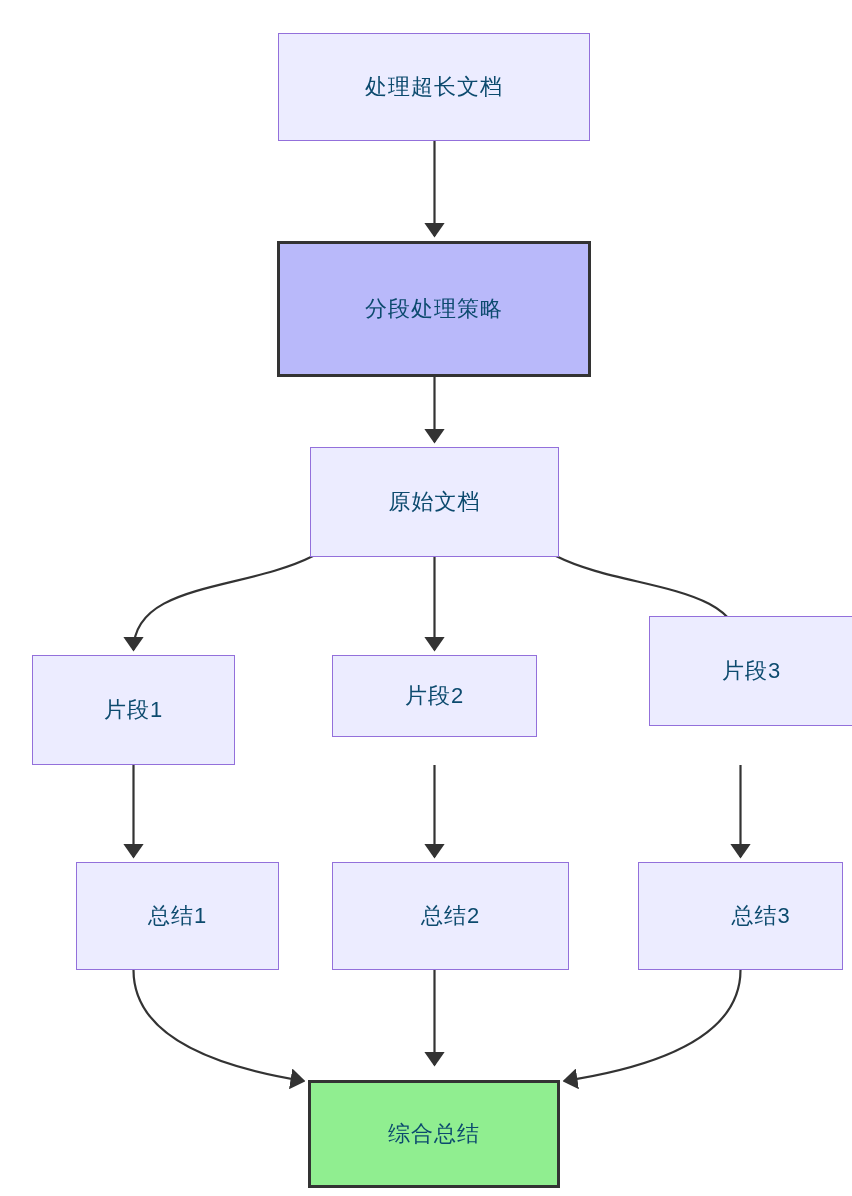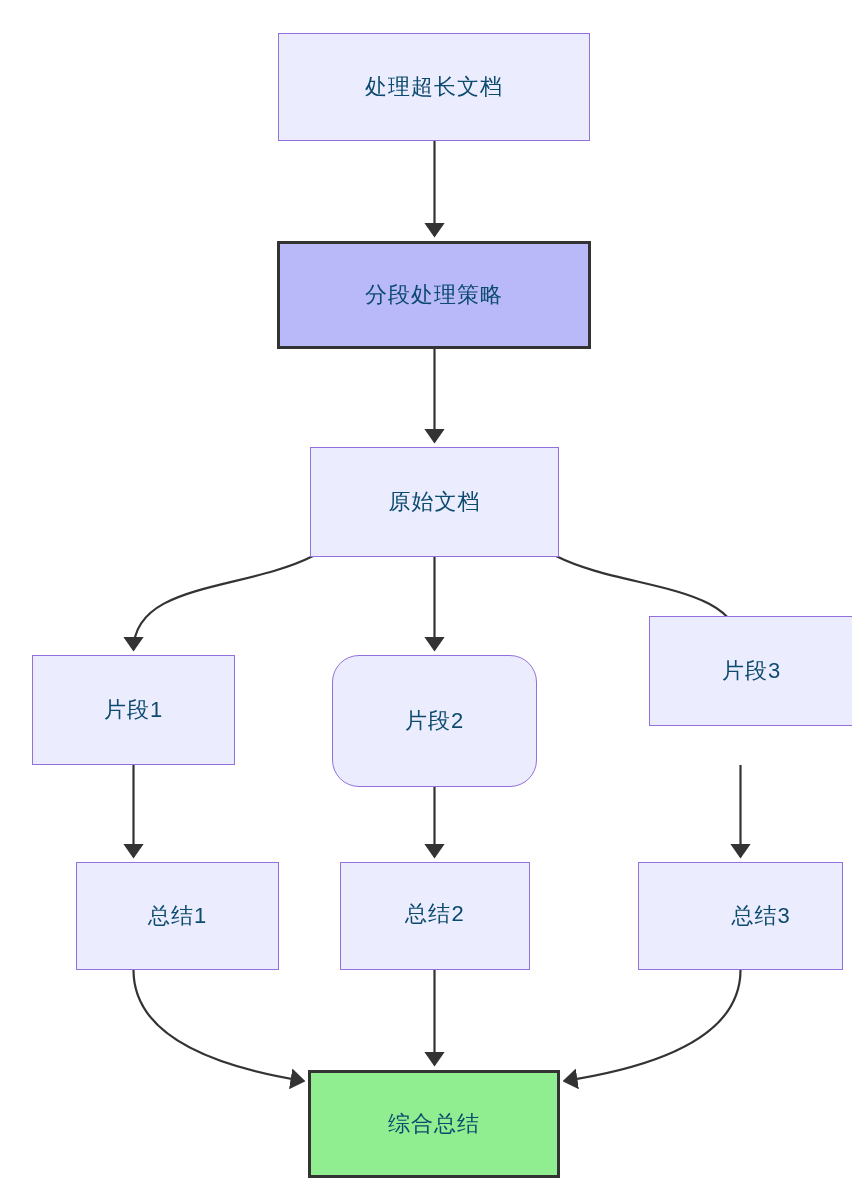--- a/index.html
+++ b/index.html
@@ -41,30 +41,31 @@
     text-align: center;
     letter-spacing: 1px;
   }
   .node--emphasis-purple {
     background: #b9b9fa;
     border: 3.5px solid #333333;
   }
   .node--emphasis-green {
     background: #90ee90;
     border: 3.5px solid #333333;
+    margin-top: 10px;
   }
   
   .n-start    { left: 278px; top: 33px;   width: 312px; height: 108px; }
-  .n-strategy { left: 277px; top: 241px;  width: 314px; height: 108px; }
+  .n-strategy { left: 277px; top: 241px;  width: 314px; height: 136px; }
   .n-doc      { left: 310px; top: 447px;  width: 249px; height: 110px; }
   .n-chunk1   { left: 32px;  top: 655px;  width: 203px; height: 110px; }
-  .n-chunk2   { left: 332px; top: 655px;  width: 205px; height: 132px; border-radius: 27px; }
+  .n-chunk2   { left: 332px; top: 655px;  width: 205px; height: 82px; }
   .n-chunk3   { left: 638px; top: 616px;  width: 205px; height: 110px; margin-left: 11px; }
   .n-sum1     { left: 32px;  top: 862px;  width: 203px; height: 108px; margin-left: 44px; }
-  .n-sum2     { left: 340px; top: 862px;  width: 190px; height: 108px; font-family: Liberation Mono, monospace; }
+  .n-sum2     { left: 332px; top: 862px;  width: 237px; height: 108px; }
   .n-sum3     { left: 638px; top: 862px;  width: 205px; height: 108px; padding-left: 41px; }
   .n-final    { left: 308px; top: 1070px; width: 252px; height: 108px; }
 </style>
 </head>
 <body>
 
 <div class="canvas">
 
   <svg class="edge-layer" width="852" height="1196" viewBox="0 0 852 1196" xmlns="http://www.w3.org/2000/svg">
     <defs>

